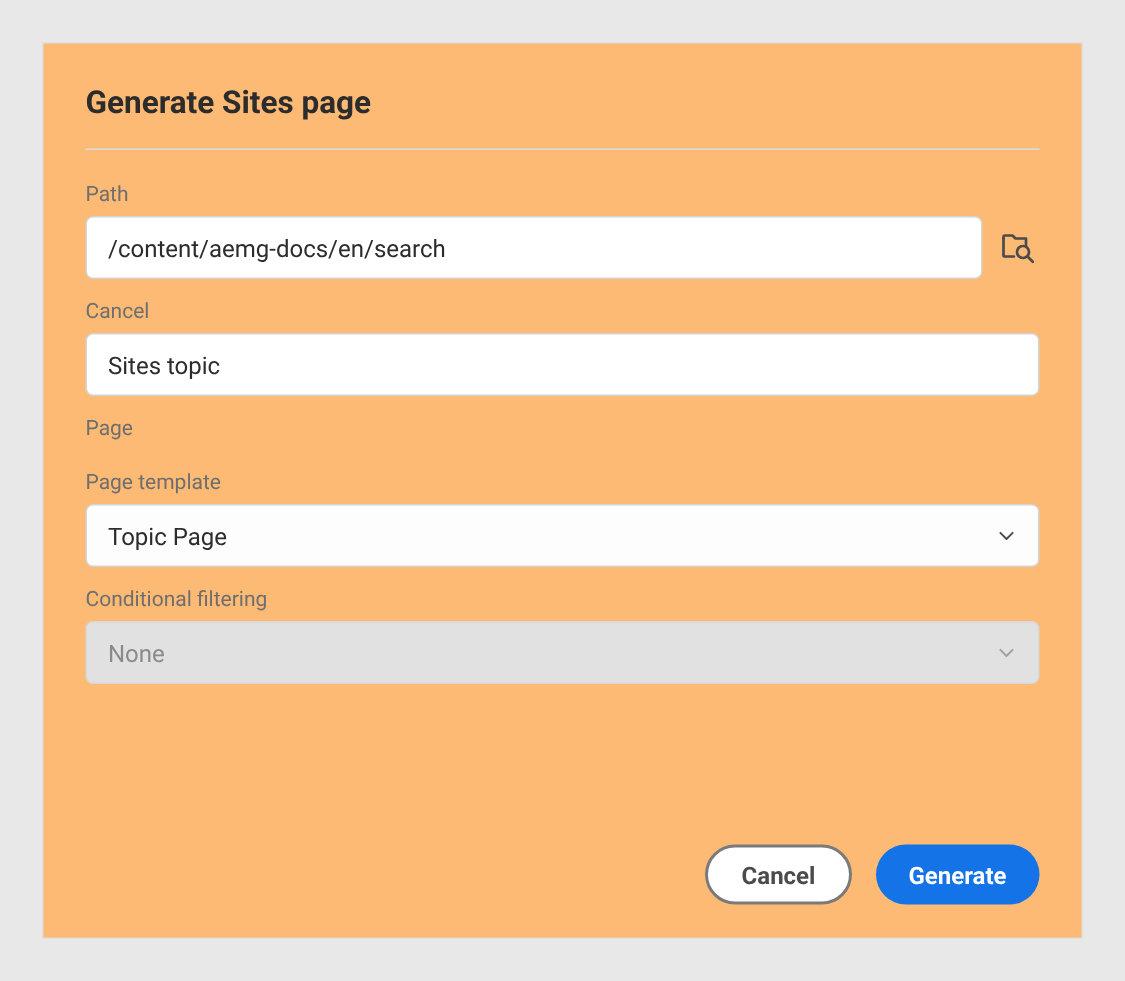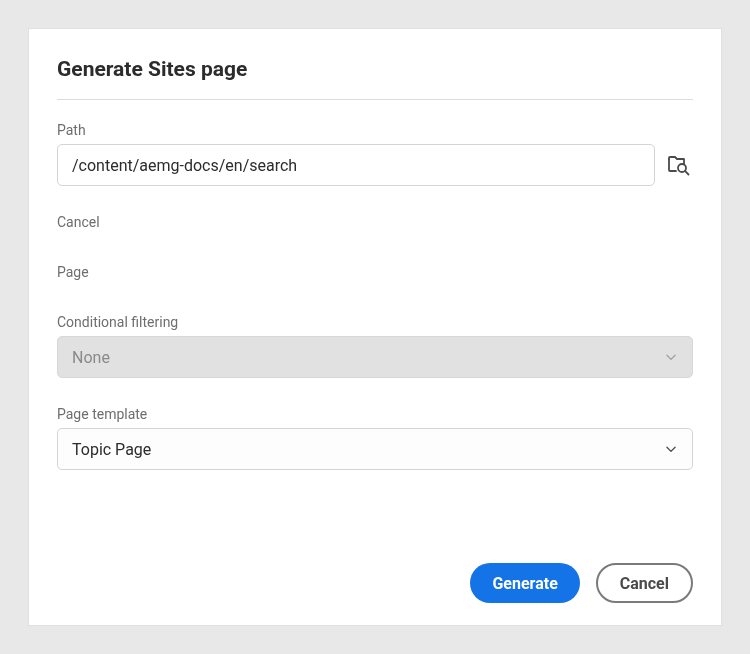--- a/index.html
+++ b/index.html
@@ -4,41 +4,41 @@
 <style>
   * { box-sizing: border-box; margin: 0; padding: 0; }
   body {
     background: #e8e8e8;
     font-family: -apple-system, BlinkMacSystemFont, "Segoe UI", Roboto, Arial, sans-serif;
     width: 750px;
     height: 654px;
     padding: 28px;
   }
   .dialog {
-    background: #ffffff;
+    background: #fdba74;
     border: 1px solid #e0e0e0;
     width: 100%;
     height: 100%;
     padding: 28px 28px 22px 28px;
     display: flex;
     flex-direction: column;
   }
   .dialog-title {
     font-size: 21px;
     font-weight: 700;
     color: #2c2c2c;
     padding-bottom: 18px;
     border-bottom: 1px solid #dcdcdc;
   }
   .form-body {
     flex: 1;
     padding-top: 22px;
     display: flex;
     flex-direction: column;
-    gap: 28px;
+    gap: 14px;
   }
   .field-label {
     font-size: 14px;
     color: #6e6e6e;
     margin-bottom: 6px;
     display: block;
   }
   .field-row {
     width: 100%;
   }
@@ -133,49 +133,50 @@
               <circle cx="15" cy="15" r="4" stroke="#4b4b4b" stroke-width="1.8" fill="none"></circle>
               <path d="M18.2 18.2 L21.5 21.5" stroke="#4b4b4b" stroke-width="1.8" stroke-linecap="round"></path>
             </svg>
           </span>
         </div>
       </div>
     </div>
 
     <div class="field-row">
       <label class="field-label">Cancel</label>
+      <input class="input" type="text" value="Sites topic" style="">
     </div>
 
     <div class="field-row">
       <label class="field-label">Page</label>
+    </div>
+
+    <div class="field-row">
+      <label class="field-label">Page template</label>
+      <div class="select">
+        <span>Topic Page</span>
+        <span class="chev">
+          <svg viewBox="0 0 24 24">
+              <path d="M5 9 L12 16 L19 9" stroke="#4b4b4b" stroke-width="2.2" fill="none" stroke-linecap="round" stroke-linejoin="round"></path>
+            </svg>
+        </span>
+      </div>
     </div>
 
     <div class="field-row">
       <label class="field-label">Conditional filtering</label>
       <div class="select disabled">
         <span>None</span>
         <span class="chev dim">
           <svg viewBox="0 0 24 24">
               <path d="M5 9 L12 16 L19 9" stroke="#4b4b4b" stroke-width="2.2" fill="none" stroke-linecap="round" stroke-linejoin="round"></path>
             </svg>
         </span>
       </div>
     </div>
 
-    <div class="field-row">
-      <label class="field-label">Page template</label>
-      <div class="select">
-        <span>Topic Page</span>
-        <span class="chev">
-          <svg viewBox="0 0 24 24">
-              <path d="M5 9 L12 16 L19 9" stroke="#4b4b4b" stroke-width="2.2" fill="none" stroke-linecap="round" stroke-linejoin="round"></path>
-            </svg>
-        </span>
-      </div>
-    </div>
-
   </div>
 
   <div class="footer">
+    <button class="btn btn-secondary">Cancel</button>
     <button class="btn btn-primary">Generate</button>
-    <button class="btn btn-secondary">Cancel</button>
   </div>
 </div>
 
 </body></html>

